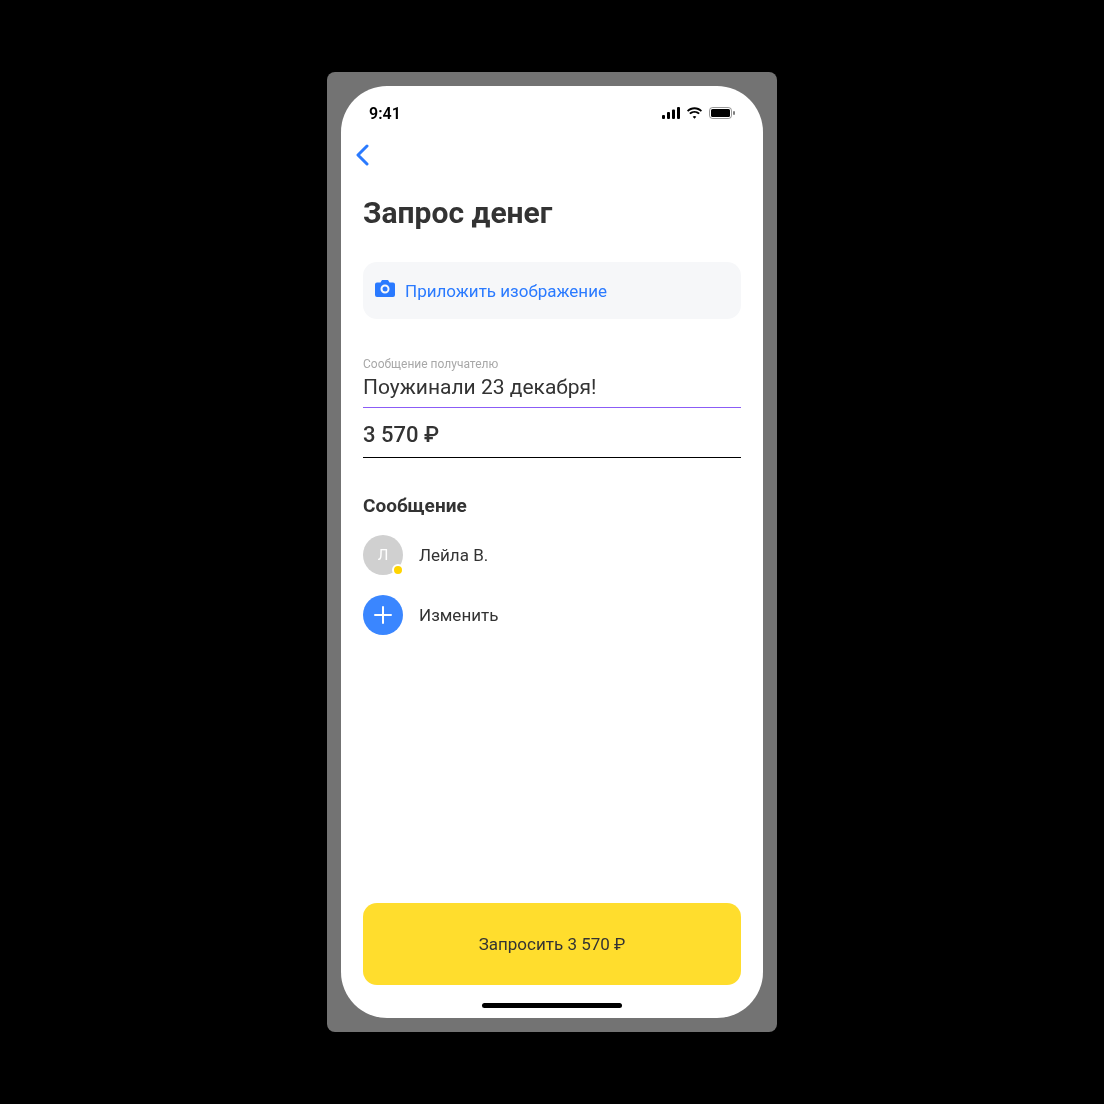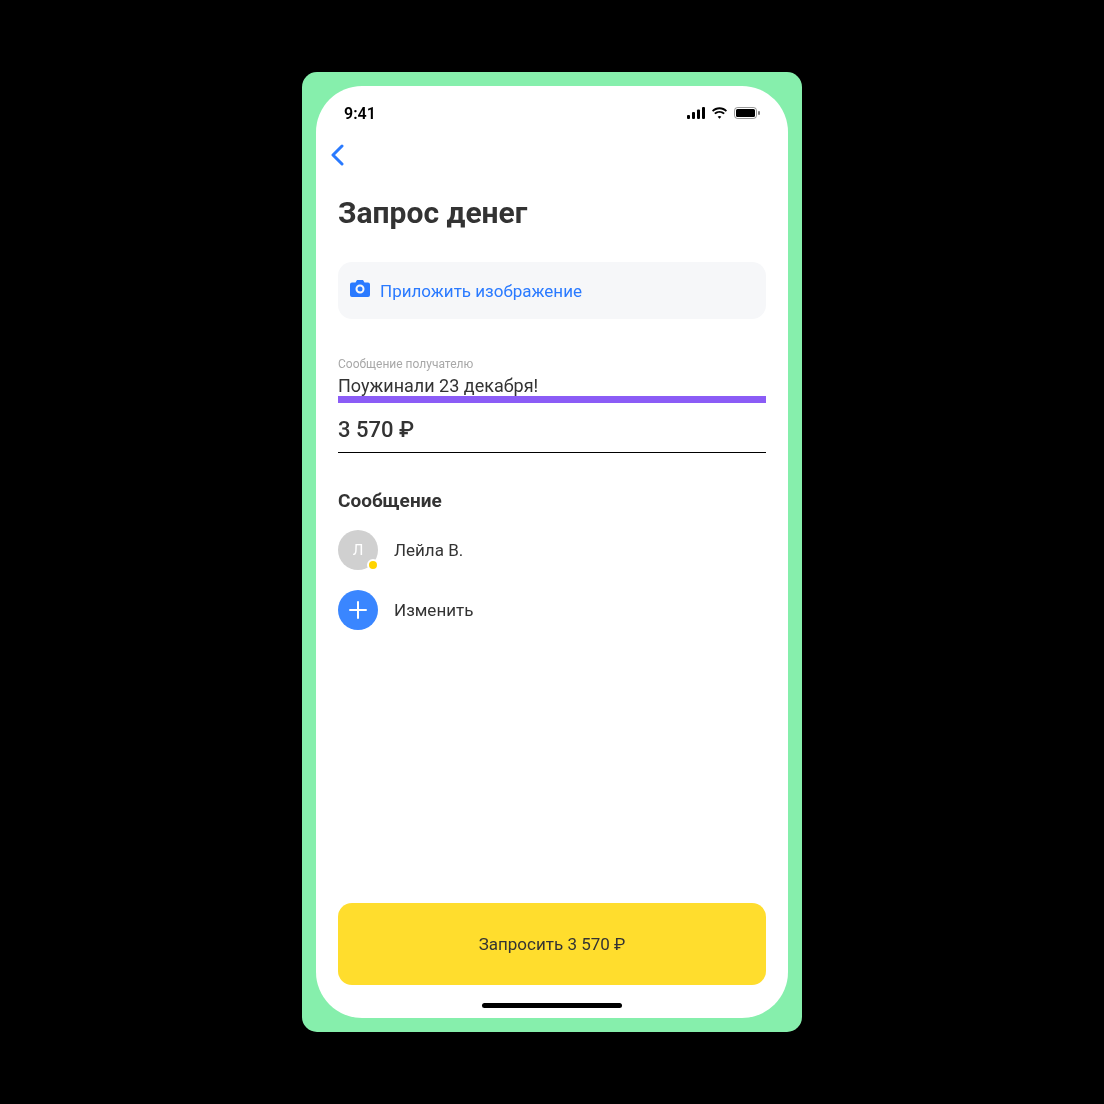--- a/index.html
+++ b/index.html
@@ -10,24 +10,24 @@
     }
     body {
       background: #000;
       width: 1104px;
       height: 1104px;
       display: flex;
       align-items: center;
       justify-content: center;
     }
     .phone-frame {
-      width: 500px;
+      width: 450px;
       height: 960px;
-      background: #86efac;
-      border-radius: 15px;
+      background: #737373;
+      border-radius: 8px;
       padding: 14px;
       box-shadow: 0 20px 60px rgba(0,0,0,0.4);
       position: relative;
     }
     .phone-screen {
       width: 100%;
       height: 100%;
       background: #fff;
       border-radius: 46px;
       overflow: hidden;
@@ -93,23 +93,24 @@
     }
     .field-block {
       margin-top: 38px;
     }
     .field-label {
       font-size: 12px;
       color: #a8a8a8;
       margin-bottom: 4px;
     }
     .field-value {
-      font-size: 18px;
-      color: #333;
-      border-bottom: 7px solid #8b5cf6;
+      font-size: 21px;
+      color: #333;
+      padding-bottom: 8px;
+      border-bottom: 1px solid #8b5cf6;
     }
     .amount-value {
       font-size: 22px;
       font-weight: 500;
       color: #333;
       padding: 14px 0 10px 0;
       border-bottom: 1px solid #000000;
     }
     .section-title {
       font-size: 19px;

